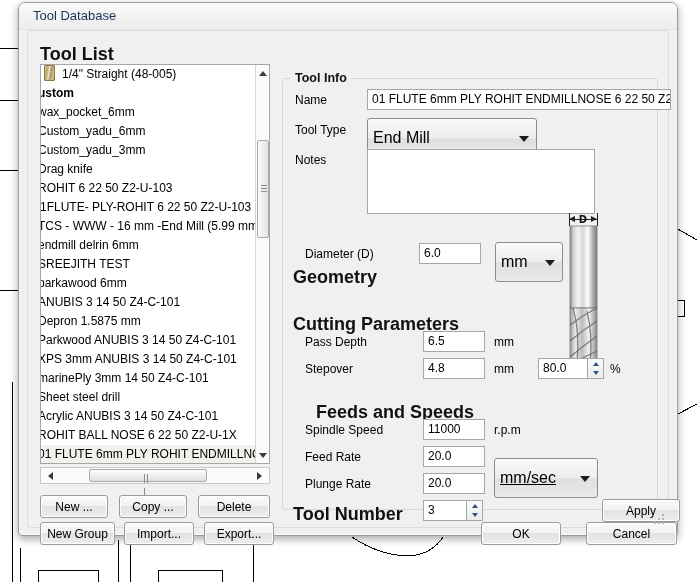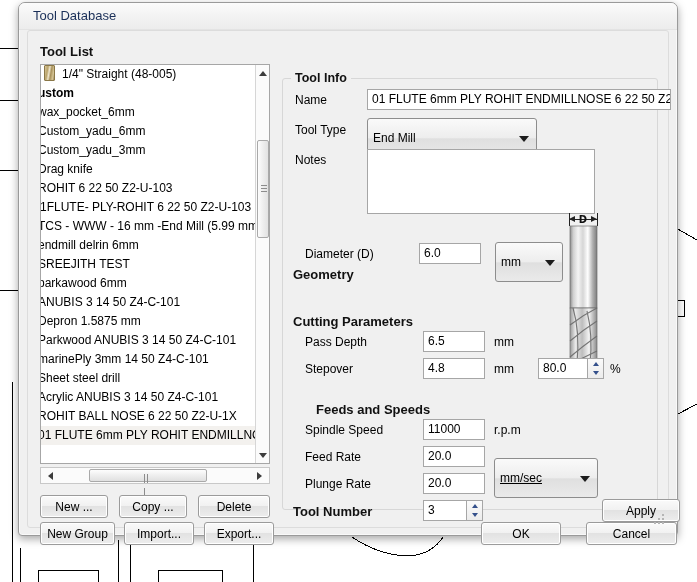--- a/index.html
+++ b/index.html
@@ -37,21 +37,21 @@
   .client{
     position:absolute;left:8px;top:27px;right:8px;bottom:7px;
     background:#f0f0f0;
     border:1px solid #dcdcdc;
     border-radius:3px;
     box-sizing:border-box;
   }
 
   
   .grp-title{
-    font-weight:bold;font-size:13px;color:#111;
+    font-weight:bold;font-size:18px;color:#111;
     position:absolute;
   }
 
   
   .tool-list-label{left:12px;top:13px;}
   .listbox{
     position:absolute;left:12px;top:33px;width:230px;height:400px;
     background:#fff;border:1px solid #a6a6a6;box-sizing:border-box;
     overflow:hidden;
   }
@@ -145,21 +145,21 @@
     padding:0 4px;line-height:19px;
     white-space:nowrap;overflow:hidden;
   }
   .textarea{
     position:absolute;background:#fff;border:1px solid #a6a6a6;box-sizing:border-box;
   }
   .combo{
     position:absolute;height:40px;
     background:linear-gradient(to bottom,#fafafa,#ededed 50%,#dfdfdf 52%,#eaeaea);
     border:1px solid #8d8d8d;border-radius:3px;box-sizing:border-box;
-    font-size:12px;color:#000;
+    font-size:16px;color:#000;
     display:flex;align-items:center;
     padding-left:5px;
   }
   .combo .cb-arrow{
     position:absolute;right:7px;top:50%;margin-top:-2px;
     width:0;height:0;border-left:5px solid transparent;border-right:5px solid transparent;border-top:6px solid #1c1c1c;
   }
   .unit{position:absolute;font-size:12px;color:#000;}
 
   .spin{
@@ -231,20 +231,21 @@
           <div class="litem"><span>Drag knife</span></div>
           <div class="litem"><span>ROHIT 6 22 50   Z2-U-103</span></div>
           <div class="litem"><span style="padding-left: 2px; margin-top: 19px;">1FLUTE- PLY-ROHIT 6 22 50   Z2-U-103</span></div>
           <div class="litem"><span>TCS - WWW - 16 mm -End Mill (5.99 mm)</span></div>
           <div class="litem"><span>endmill delrin 6mm</span></div>
           <div class="litem"><span>SREEJITH TEST</span></div>
           <div class="litem"><span>parkawood 6mm</span></div>
           <div class="litem"><span>ANUBIS 3  14 50    Z4-C-101</span></div>
           <div class="litem"><span>Depron 1.5875 mm</span></div>
           <div class="litem"><span>Parkwood ANUBIS 3  14 50    Z4-C-101</span></div>
+          <div class="litem"><span>XPS 3mm ANUBIS 3  14 50    Z4-C-101</span></div>
           <div class="litem"><span>marinePly 3mm   14 50    Z4-C-101</span></div>
           <div class="litem"><span>Sheet steel drill</span></div>
           <div class="litem"><span>Acrylic ANUBIS 3  14 50    Z4-C-101</span></div>
           <div class="litem"><span>ROHIT BALL NOSE 6 22 50   Z2-U-1X</span></div>
           <div class="litem sel"><span>01 FLUTE 6mm PLY ROHIT ENDMILLNOSE 6</span></div>
         </div>
       <div class="vsb">
         <div class="sb-arrow up">
             <span class="tri up"></span>
           </div>

